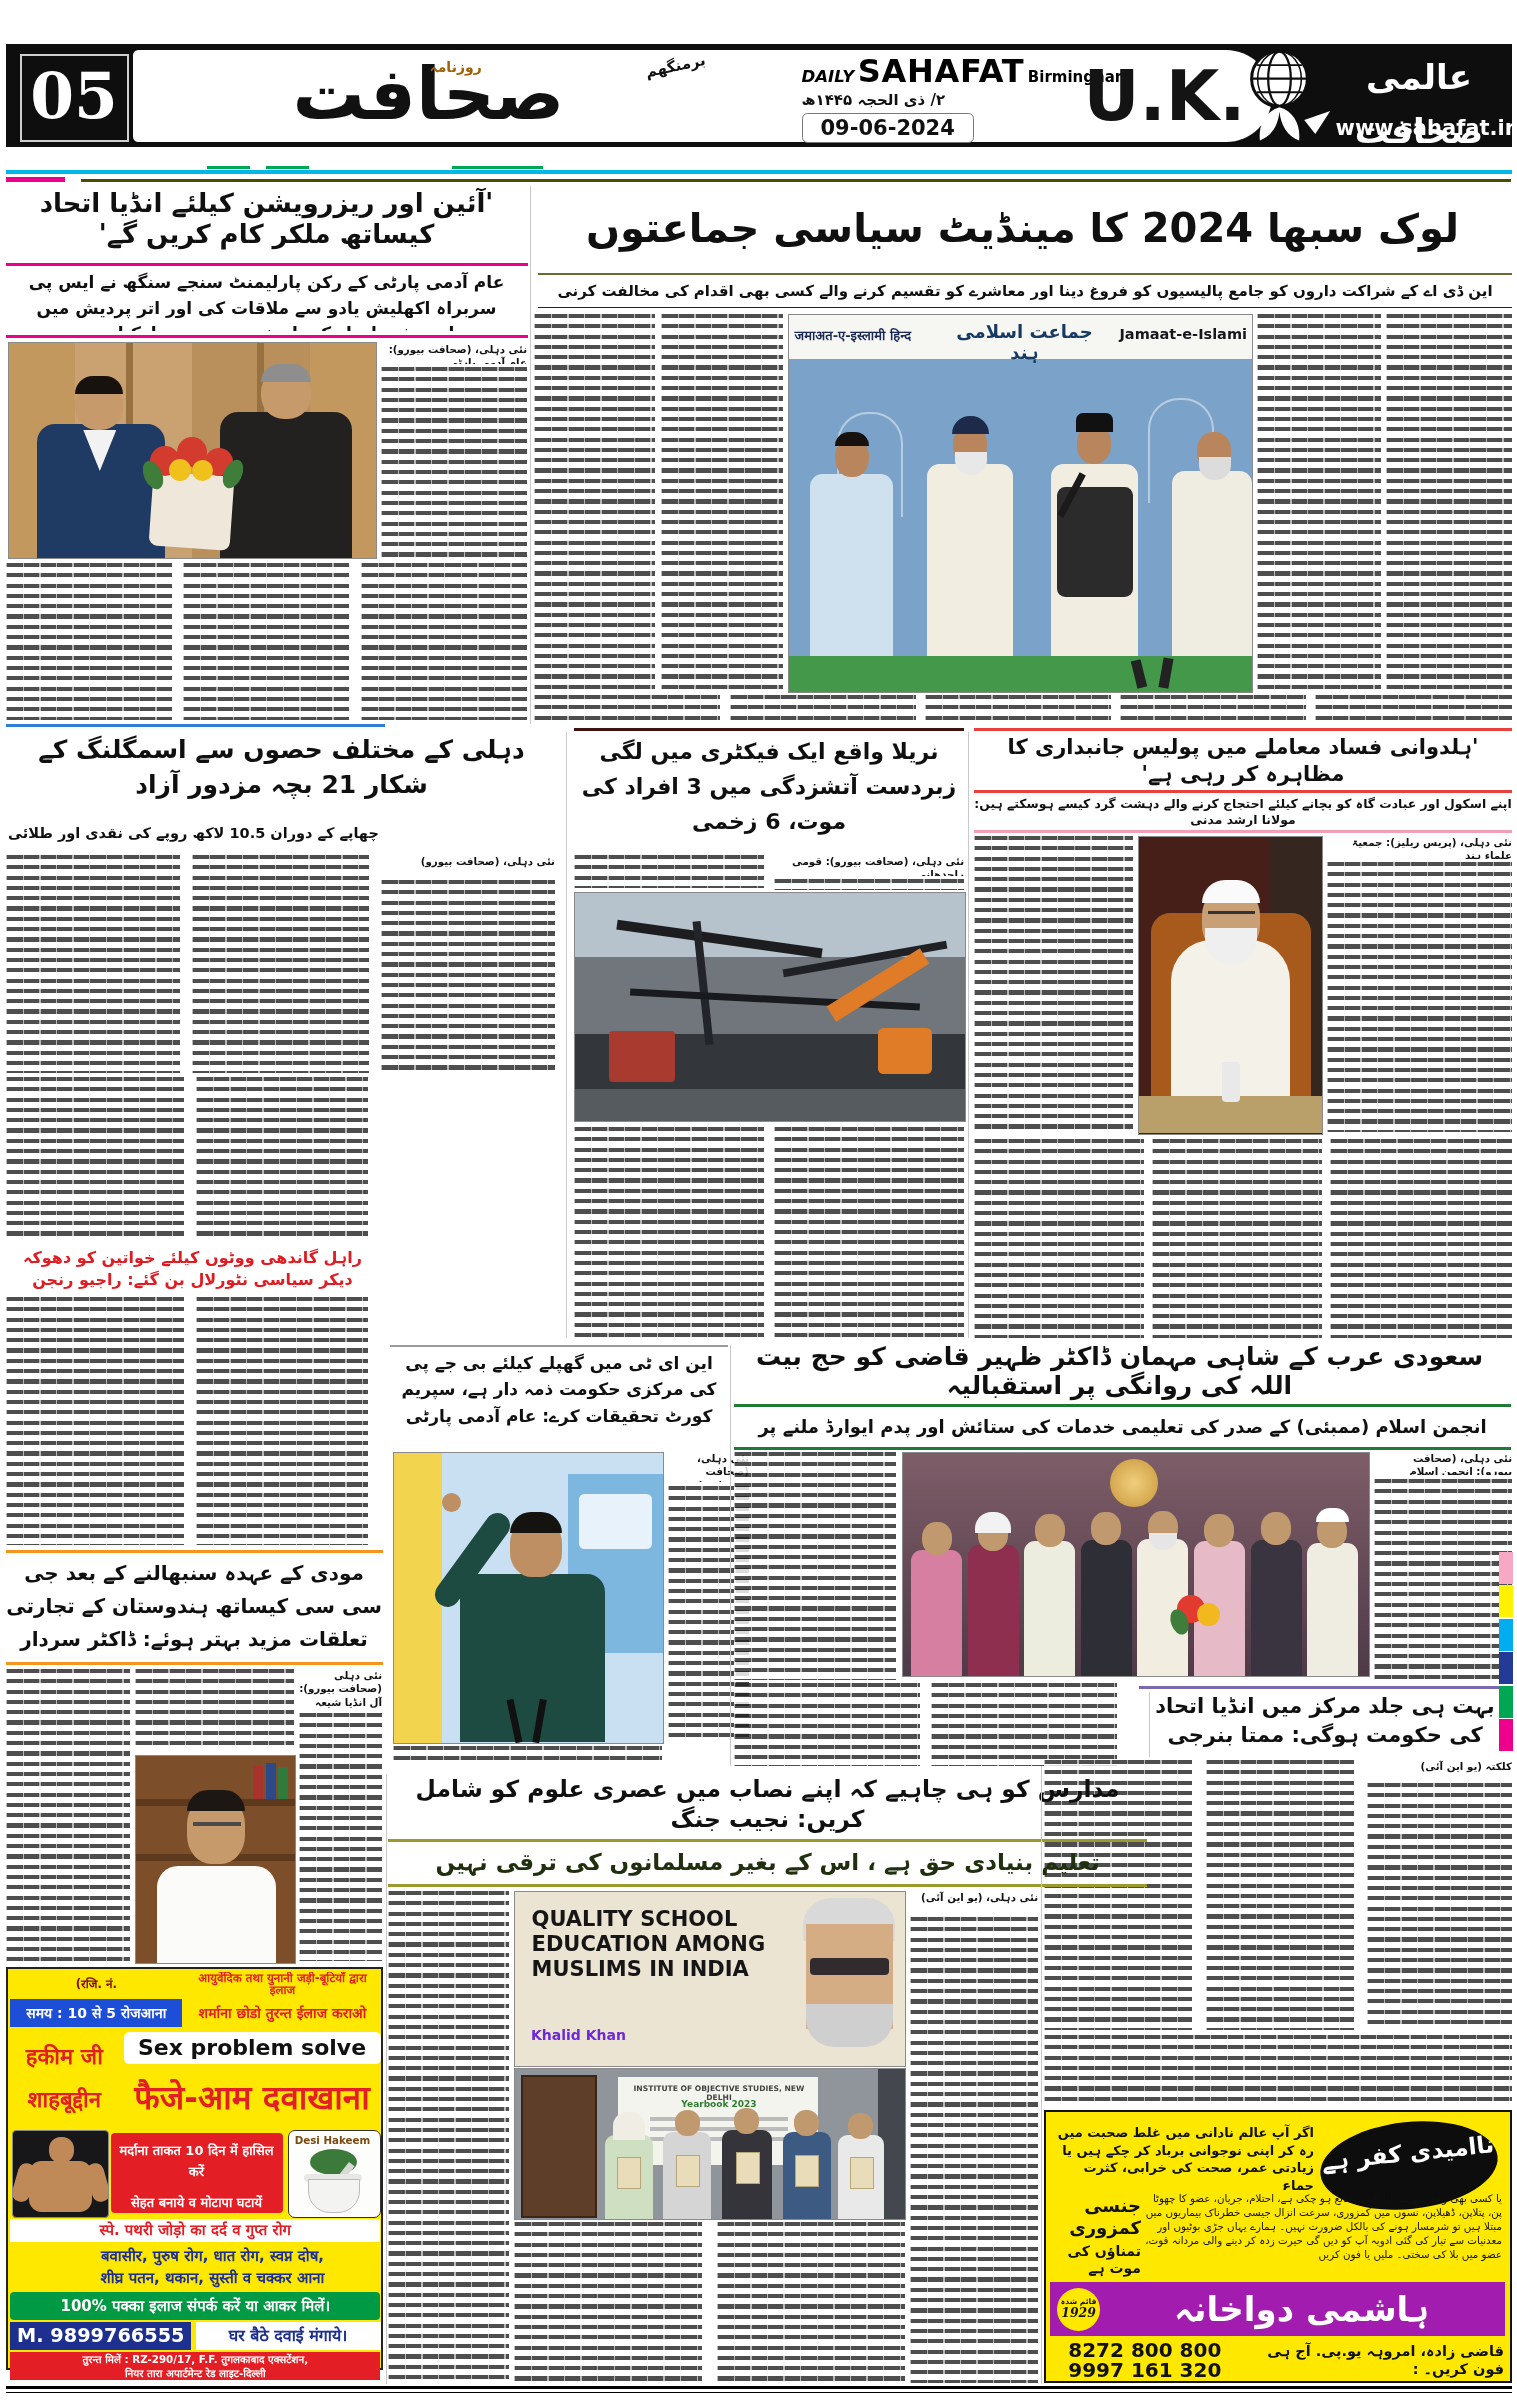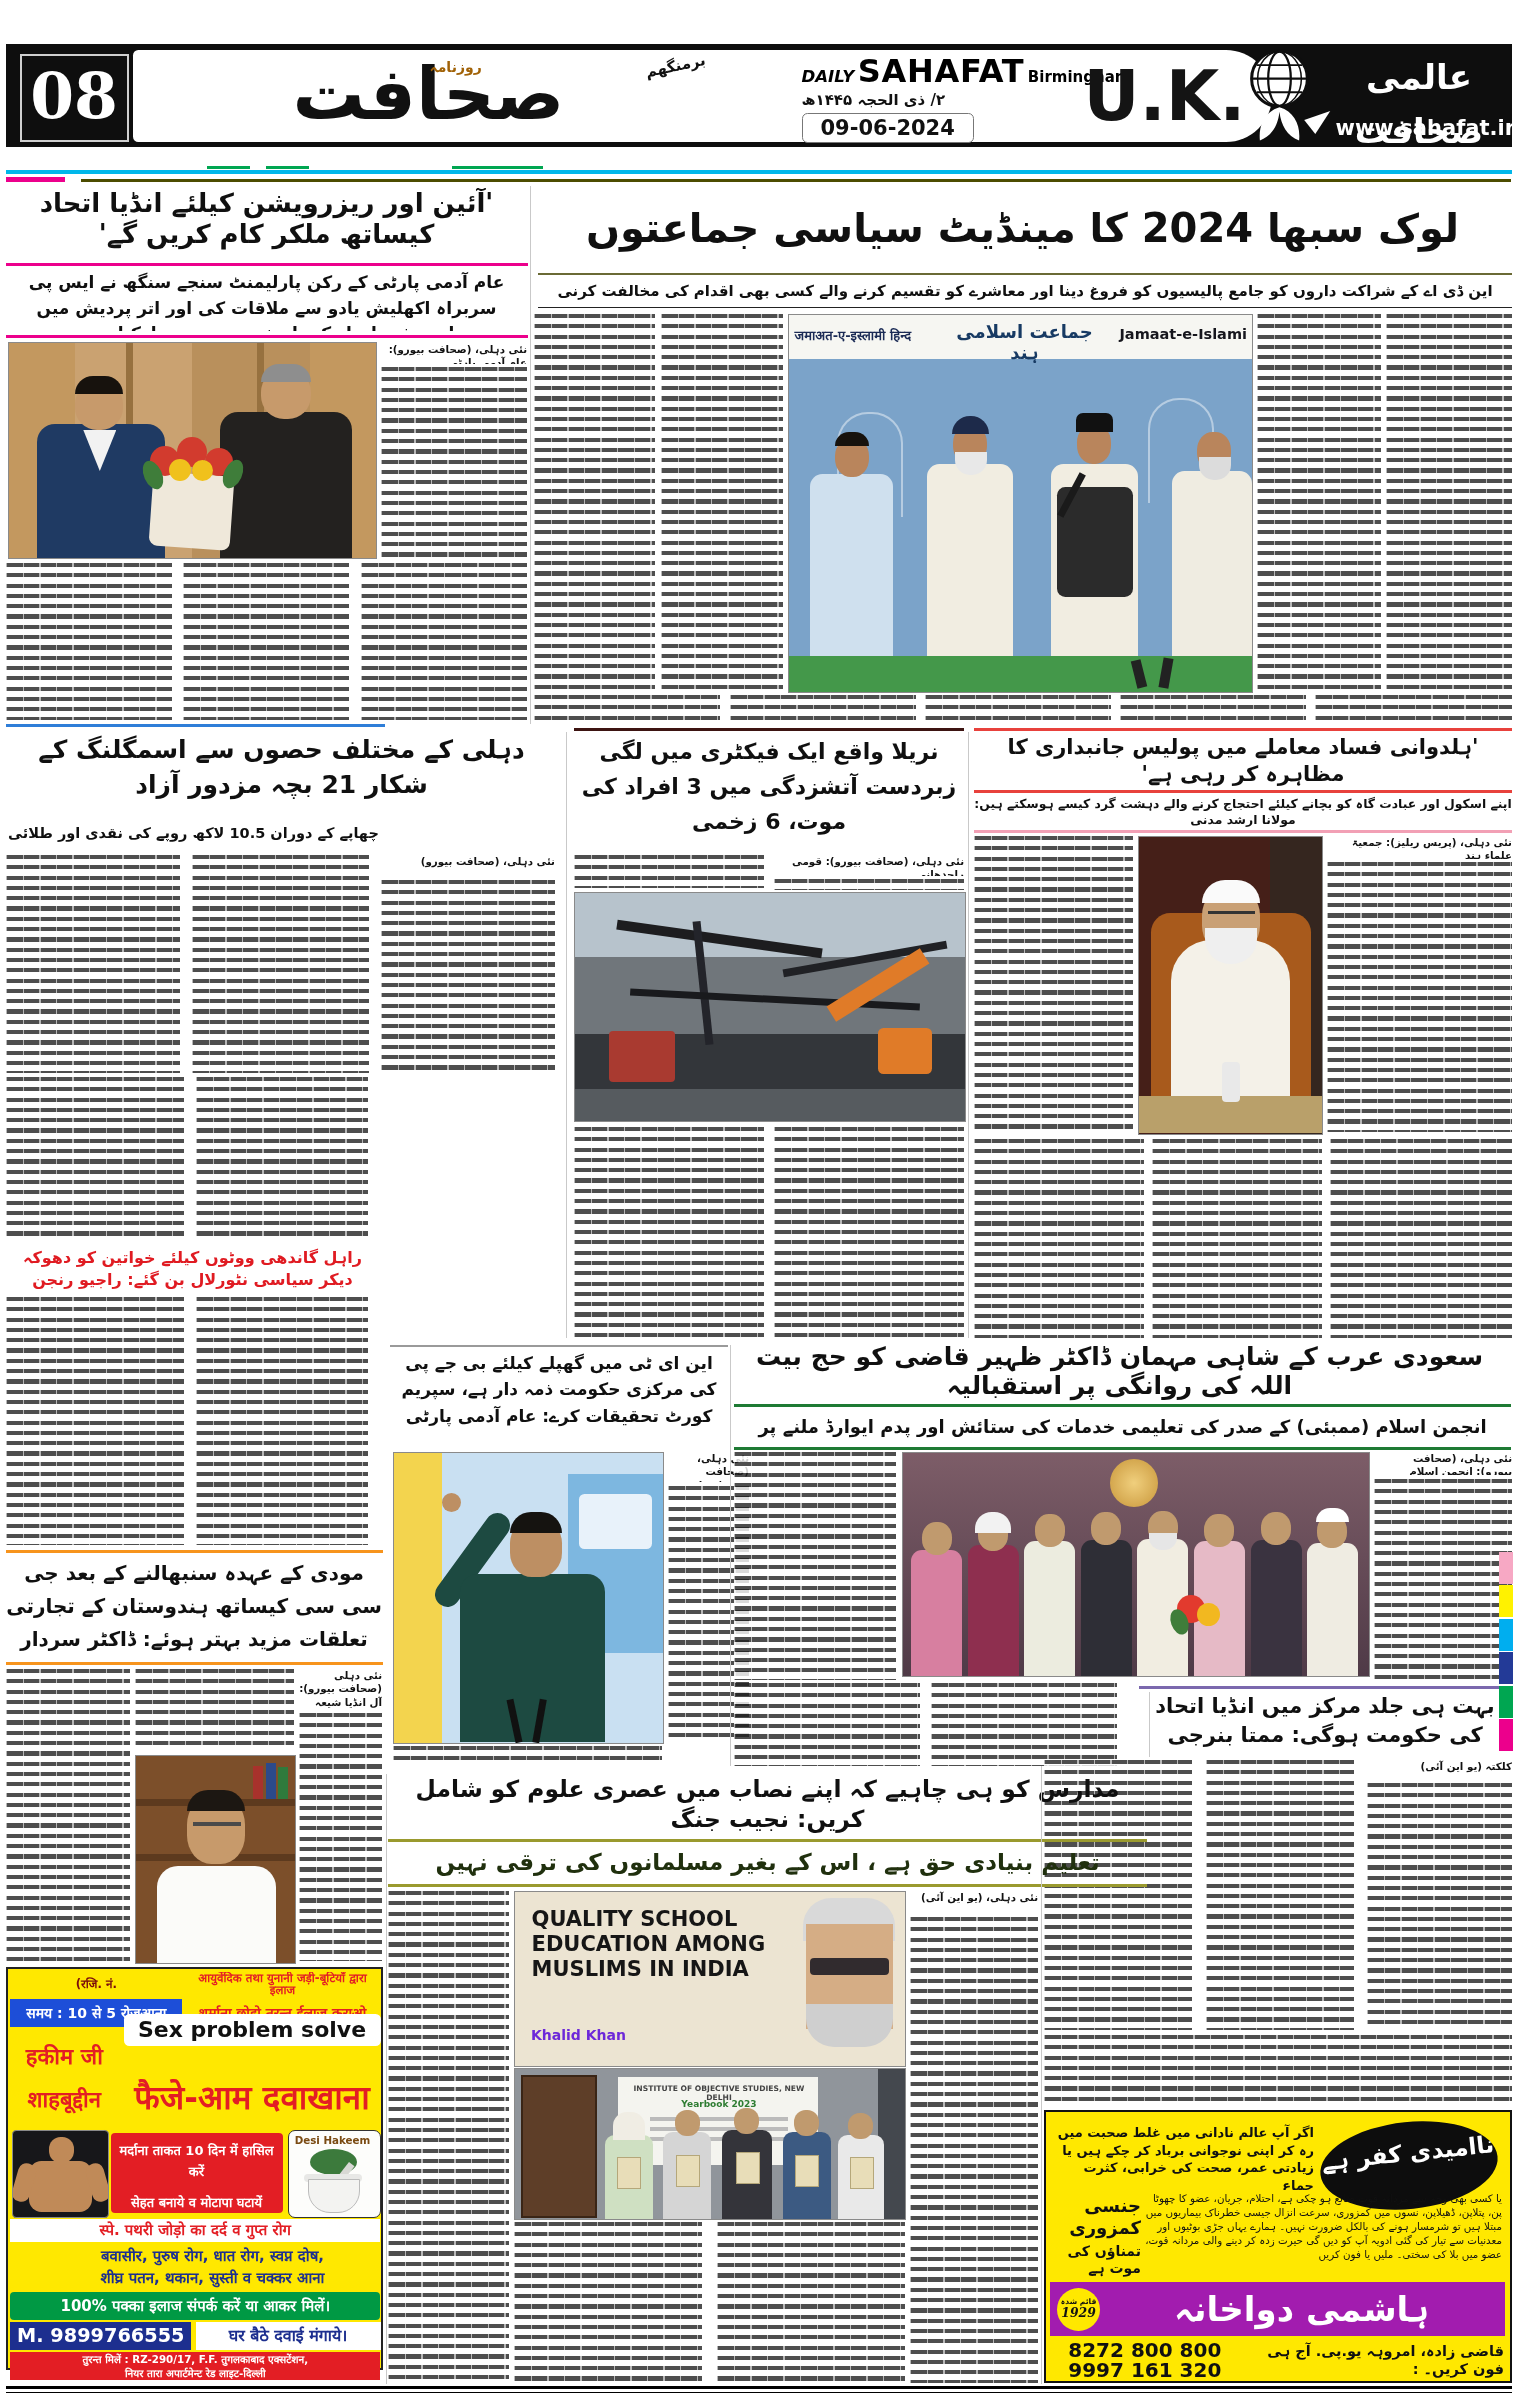--- a/index.html
+++ b/index.html
@@ -13,21 +13,21 @@
   .vs{position:absolute;width:0.7px;background:#c9c9c9}
   .ph{position:absolute;overflow:hidden;background:#ddd;border:0.7px solid #8a8a8a}
   .ph *{position:absolute}
 </style>
 </head>
 <body>
 
 <div id="page">
 
   <div class="a" style="left:5.5px;top:44px;width:1506px;height:103px;background:#0e0e0e">
-    <div class="a" style="left:14px;top:9.7px;width:105px;height:84px;border:2.1px solid #cfcfcf;color:#fff;font:bold 63px/80px 'DejaVu Serif',serif;text-align:center">08</div>
+    <div class="a" style="left:14px;top:9.7px;width:105px;height:84px;border:2.1px solid #cfcfcf;color:#fff;font:bold 63px/80px 'DejaVu Serif',serif;text-align:center">05</div>
     <div class="a" style="left:127px;top:5.5px;width:1139px;height:92px;background:#fff;border-radius:5.5px 48px 48px 5.5px">
       <div class="a" style="left:41px;top:0;width:510px;height:92px;direction:rtl;text-align:center;font-weight:bold;font-size:72px;line-height:88px;color:#111">صحافت</div>
       <div class="a" style="left:297px;top:9.7px;font:bold 14px 'DejaVu Sans',sans-serif;direction:rtl;color:#a16207">روزنامہ</div>
       <div class="a" style="left:512px;top:7px;font:bold 15px 'DejaVu Sans',sans-serif;direction:rtl;color:#111;transform:rotate(-12deg)">برمنگھم</div>
       <div class="a" style="left:669px;top:2.8px;width:262px;height:87px;text-align:left">
         <div style="white-space:nowrap">
           <span style="font:italic bold 16.6px 'DejaVu Sans',sans-serif">DAILY</span>
           <span style="font:bold 32px 'DejaVu Sans',sans-serif;letter-spacing:0.7px">SAHAFAT</span>
           <span style="font:bold 15px 'DejaVu Sans',sans-serif">Birmingham</span>
         </div>
@@ -323,21 +323,21 @@
 
   <div class="a" style="left:5.5px;top:1967px;width:377px;height:403px;background:#ffe800;border:2.1px solid #222;box-sizing:border-box">
     <div class="a" style="left:2.8px;top:2.8px;width:172px;height:25px;font:bold 11.7px/25px 'DejaVu Sans',sans-serif;color:#7a0c0c;text-align:center;overflow:hidden">(रजि. नं. (BUMS)DBCP/U/8771</div>
     <div class="a" style="left:178px;top:2.8px;width:194px;height:25px;font:bold 11.7px/12.4px 'DejaVu Sans',sans-serif;color:#e31e24;text-align:center;overflow:hidden">आयुर्वेदिक तथा युनानी जड़ी-बूटियाँ द्वारा इलाज</div>
     <div class="a" style="left:2.8px;top:30px;width:172px;height:28px;background:#1d4ed8;color:#fff;font:bold 14px/28px 'DejaVu Sans',sans-serif;text-align:center;overflow:hidden">समय : 10 से 5 रोजआना</div>
     <div class="a" style="left:178px;top:30px;width:194px;height:28px;color:#e31e24;font:bold 14px/28px 'DejaVu Sans',sans-serif;text-align:center;overflow:hidden">शर्माना छोडो तुरन्त ईलाज कराओ</div>
     <div class="a" style="left:2.8px;top:66px;width:108px;height:91px;color:#e31e24;font:900 22px/43px 'DejaVu Sans',sans-serif;text-align:center">
       <div>हकीम जी</div>
       <div>शाहबूद्दीन</div>
     </div>
-    <div class="a" style="left:116px;top:45px;width:257px;height:32px;background:#fff;border-radius:5.5px;color:#111;font:bold 22px/32px 'DejaVu Sans',sans-serif;text-align:center">Sex problem solve</div>
+    <div class="a" style="left:116px;top:63px;width:257px;height:32px;background:#fff;border-radius:5.5px;color:#111;font:bold 22px/32px 'DejaVu Sans',sans-serif;text-align:center">Sex problem solve</div>
     <div class="a" style="left:116px;top:98px;width:257px;height:62px;color:#e31e24;font:900 33px/61px 'DejaVu Sans',sans-serif;text-align:center;overflow:hidden">फैजे-आम दवाखाना</div>
     <div class="ph" style="left:4.1px;top:161px;width:95px;height:86px;background:#17171a;border-radius:4.1px">
       <div style="left:36px;top:5.5px;width:25px;height:26px;background:#c08a58;border-radius:46%"></div>
       <div style="left:16.6px;top:30px;width:63px;height:51px;background:#c08a58;border-radius:12.4px"></div>
       <div style="left:2.8px;top:32px;width:18px;height:39px;background:#c08a58;border-radius:8.3px;transform:rotate(16deg)"></div>
       <div style="left:76px;top:32px;width:18px;height:39px;background:#c08a58;border-radius:8.3px;transform:rotate(-16deg)"></div>
     </div>
     <div class="a" style="left:103px;top:164px;width:172px;height:80px;background:#e31e24;border-radius:4.1px;color:#fff;text-align:center">
       <div style="font:bold 13px/21px 'DejaVu Sans',sans-serif;padding-top:7px">मर्दाना ताकत 10 दिन में हासिल करें</div>
       <div style="font:bold 13px/21px 'DejaVu Sans',sans-serif;padding-top:9.7px">सेहत बनाये व मोटापा घटायें</div>

